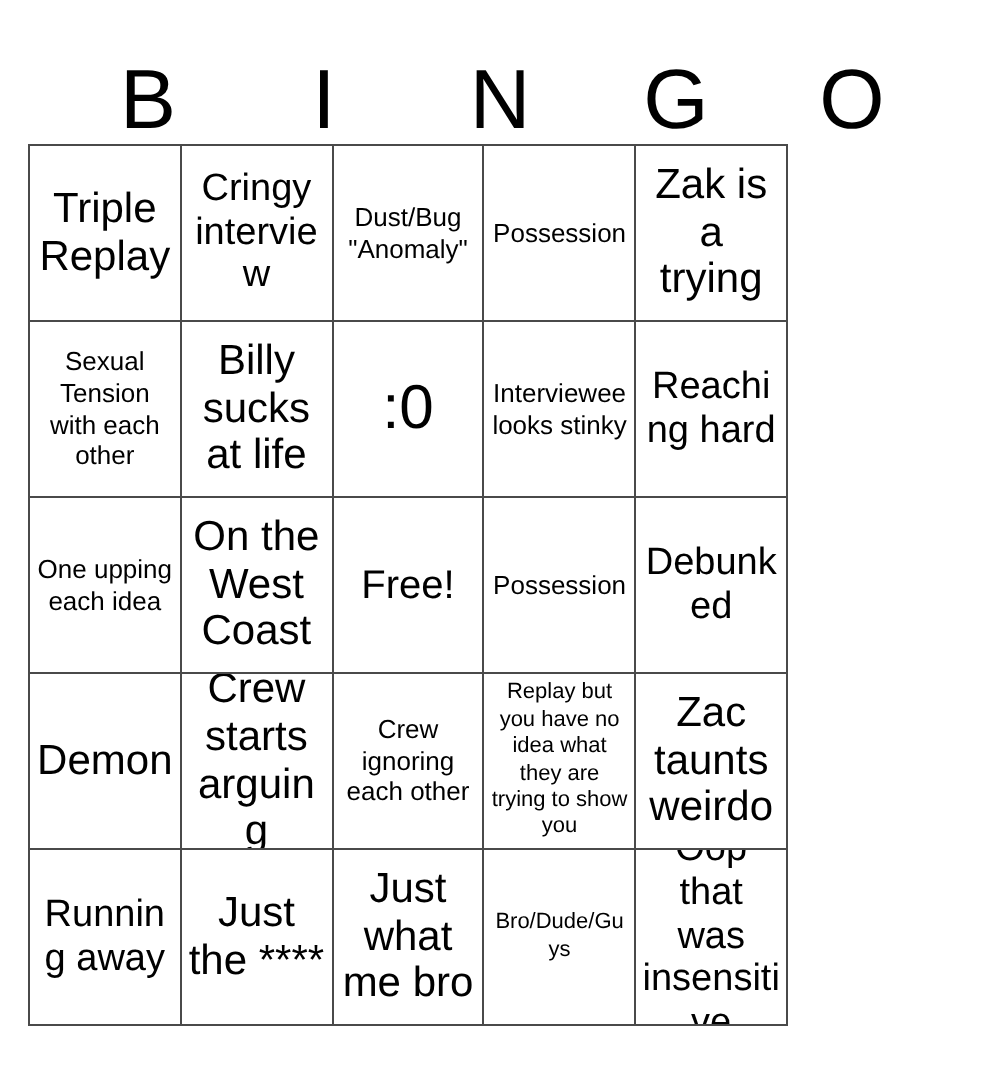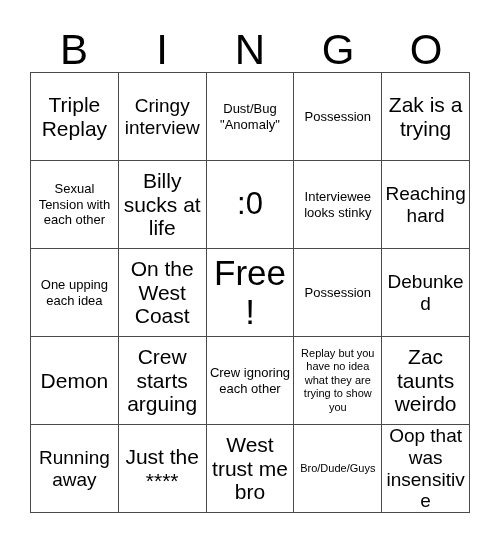--- a/index.html
+++ b/index.html
@@ -42,23 +42,23 @@
     line-height: 44px;
     font-weight: 400;
     letter-spacing: 0px;
     color: #000000;
     user-select: none;
   }
 
   
   #bingo-grid {
     position: absolute;
-    left: 30px;
+    left: 14px;
     top: 72px;
-    width: 440px;
+    width: 380px;
     height: 441px;
     display: grid;
     grid-template-columns: repeat(5, 1fr);
     grid-template-rows: repeat(5, 1fr);
     border-top: 1px solid #4a4a4a;
     border-left: 1px solid #4a4a4a;
     box-sizing: border-box;
     background: #ffffff;
   }
   .bingo-cell {
@@ -81,21 +81,21 @@
     overflow-wrap: break-word;
     hyphens: none;
   }
 
   
   .fs-xl  { font-size: 31px; line-height: 1.1; }
   .fs-lg  { font-size: 21px; line-height: 1.12; }
   .fs-md  { font-size: 19px; line-height: 1.14; }
   .fs-sm  { font-size: 13px; line-height: 1.2; }
   .fs-xs  { font-size: 11px; line-height: 1.22; }
-  .fs-free { font-size: 35px; line-height: 1.1; text-align: center; }
+  .fs-free { font-size: 20px; line-height: 1.1; text-align: center; }
 </style>
 </head>
 <body>
 
 <div id="bingo-card">
 
   <div id="bingo-header">
     <div class="header-letter">B</div>
     <div class="header-letter">I</div>
     <div class="header-letter">N</div>
@@ -169,21 +169,21 @@
         <span class="cell-text fs-lg">Zac taunts weirdo</span>
       </div>
 
     <div class="bingo-cell">
         <span class="cell-text fs-md">Running away</span>
       </div>
     <div class="bingo-cell">
         <span class="cell-text fs-lg">Just the ****</span>
       </div>
     <div class="bingo-cell">
-        <span class="cell-text fs-lg">West trust me bro</span>
+        <span class="cell-text fs-lg">Just what me bro</span>
       </div>
     <div class="bingo-cell">
         <span class="cell-text fs-xs">Bro/Dude/Guys</span>
       </div>
     <div class="bingo-cell">
         <span class="cell-text fs-md">Oop that was insensitive</span>
       </div>
 
   </div>
 </div>

